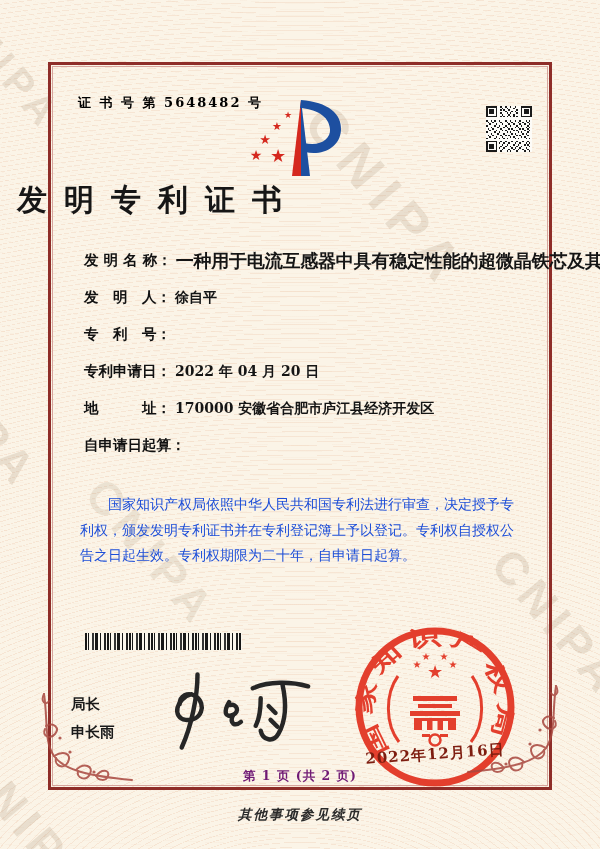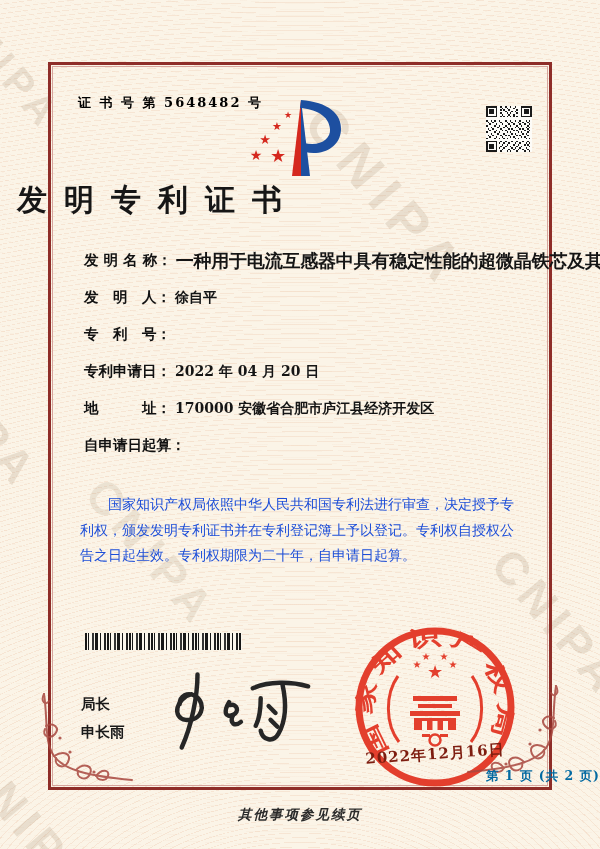--- a/index.html
+++ b/index.html
@@ -52,35 +52,35 @@
     font-size:14px; line-height:25.5px; color:#1d4ed8;
   }
   .legal p{margin:0; text-indent:2em; font-weight:500;}
   .barcode{
     position:absolute; left:85px; top:633px; width:157px; height:17px;
     background-image:repeating-linear-gradient(90deg,
       #171717 0 2px, #fbf7ee 2px 3px, #171717 3px 4px, #fbf7ee 4px 7px,
       #333 7px 9px, #fbf7ee 9px 10px, #171717 10px 13px, #fbf7ee 13px 15px,
       #171717 15px 16px, #fbf7ee 16px 19px, #222 19px 21px, #fbf7ee 21px 22px);
   }
-  .officials{position:absolute; left:81px; top:690px; font-size:14.5px; font-weight:bold; line-height:28px; color:#1a1a1a;}
+  .officials{position:absolute; left:71px; top:690px; font-size:14.5px; font-weight:bold; line-height:28px; color:#1a1a1a;}
   .signature{position:absolute; left:158px; top:668px; width:158px; height:84px;}
   .seal{position:absolute; left:352px; top:624px; width:166px; height:166px;}
   .seal svg{position:absolute; inset:0;}
   .seal-date{
     position:absolute; left:3px; top:121px; width:160px; text-align:center;
     font-size:15px; font-weight:bold; color:#7e1d10; letter-spacing:1px;
     transform:rotate(-4deg);
   }
   .ornament{position:absolute; width:100px; height:100px;}
   .orn-bl{left:36px; top:692px;}
   .orn-br{left:464px; top:684px; transform:scaleX(-1);}
   .page-info{
-    position:absolute; left:0; top:768px; width:100%; text-align:right;
-    font-size:12.5px; font-weight:bold; color:#0369a1; letter-spacing:1px;
+    position:absolute; left:0; top:768px; width:100%; text-align:center;
+    font-size:12.5px; font-weight:bold; color:#701a75; letter-spacing:1px;
   }
   .continuation{
     position:absolute; left:0; top:806px; width:100%; text-align:center;
     font-size:13.5px; font-weight:bold; font-style:italic; color:#2b2b2b; letter-spacing:2px;
   }
 </style>
 </head>
 <body>
 
 <div class="page">

